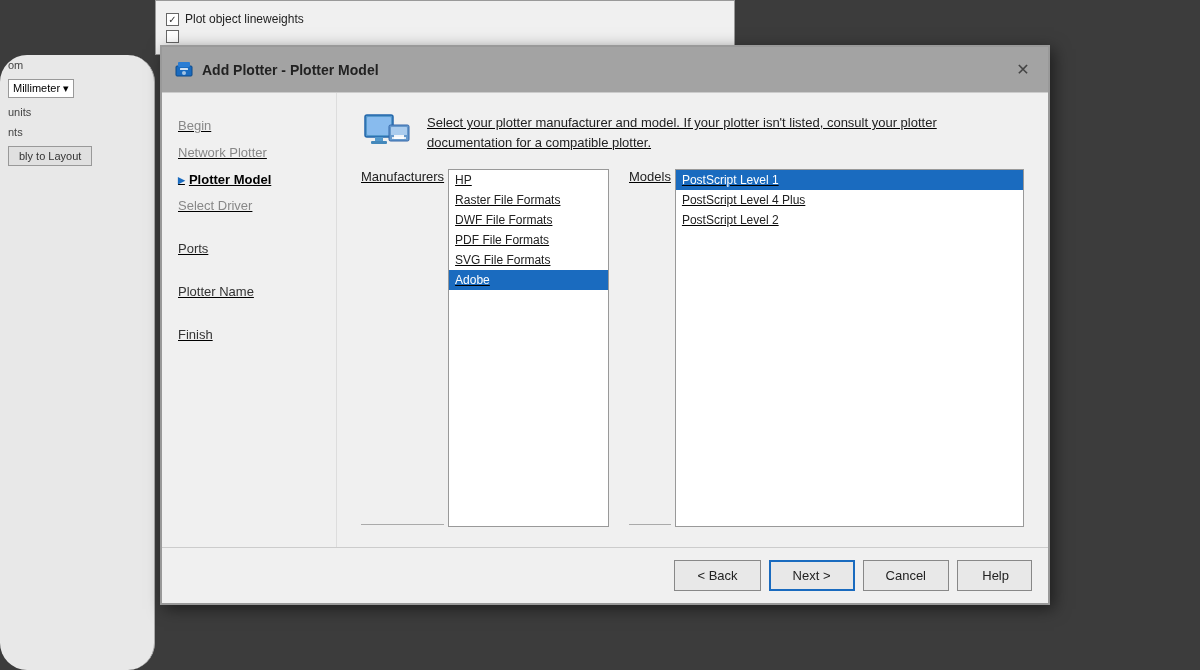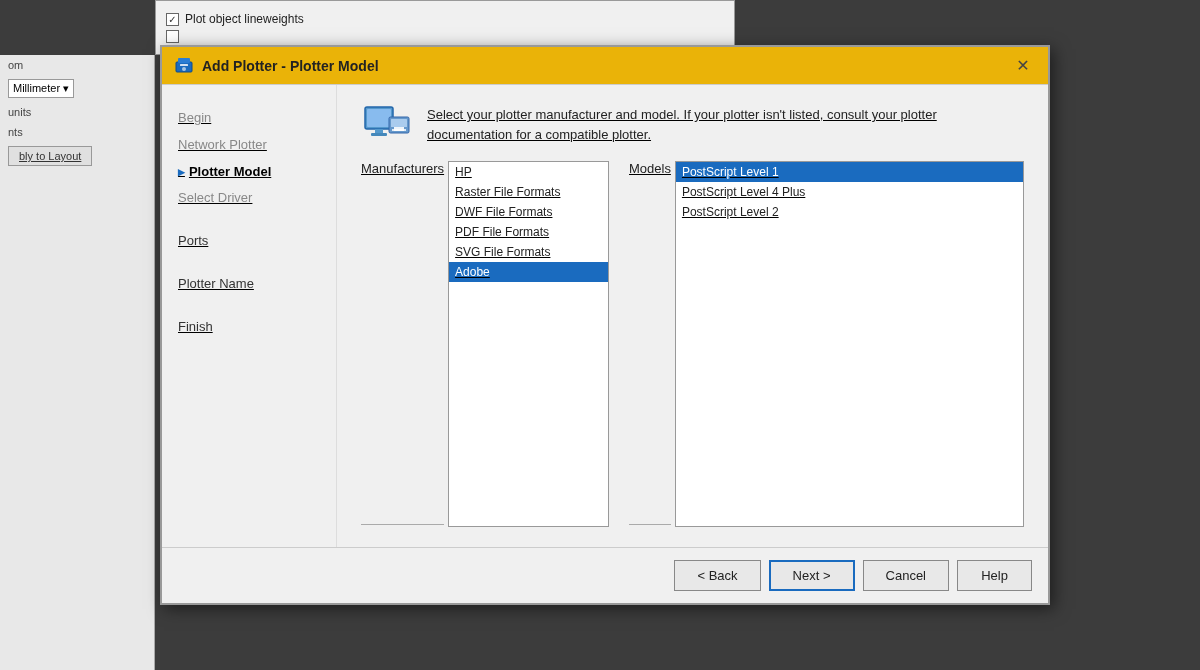--- a/index.html
+++ b/index.html
@@ -58,20 +58,21 @@
 
     
     .bg-left-panel {
       position: absolute;
       top: 55px;
       left: 0;
       width: 155px;
       height: 615px;
       background: #e8e8e8;
       border-right: 1px solid #aaa;
+      border-radius: 27px;
     }
 
     .bg-input-row {
       display: flex;
       align-items: center;
       gap: 6px;
       padding: 4px 8px;
     }
 
     .bg-select {
@@ -87,45 +88,44 @@
     }
 
     .bg-button {
       padding: 3px 10px;
       font-size: 11px;
       background: #e0e0e0;
       border: 1px solid #999;
       color: #333;
       cursor: pointer;
       margin: 4px 8px;
-      text-decoration: underline;
     }
 
     
     .dialog {
       position: absolute;
       top: 45px;
       left: 160px;
       width: 890px;
       height: 560px;
       background: #f0f0f0;
       border: 2px solid #999;
       box-shadow: 4px 4px 15px rgba(0,0,0,0.5);
       display: flex;
       flex-direction: column;
     }
 
     .dialog-titlebar {
-      background: #eab308;
+      background: #a3a3a3;
       border-bottom: 1px solid #ccc;
       padding: 8px 12px;
       display: flex;
       align-items: center;
       justify-content: space-between;
-      height: 38px;
+      height: 46px;
     }
 
     .dialog-title-left {
       display: flex;
       align-items: center;
       gap: 8px;
     }
 
     .dialog-icon {
       width: 20px;
@@ -290,20 +290,21 @@
     }
 
     .footer-btn {
       padding: 6px 22px;
       font-size: 13px;
       background: #e8e8e8;
       border: 1px solid #888;
       cursor: pointer;
       color: #222;
       min-width: 75px;
+      text-align: right;
     }
 
     .footer-btn.primary {
       border: 2px solid #1a6bbf;
       background: #e8e8e8;
     }
   </style>
 </head>
 <body>
 

